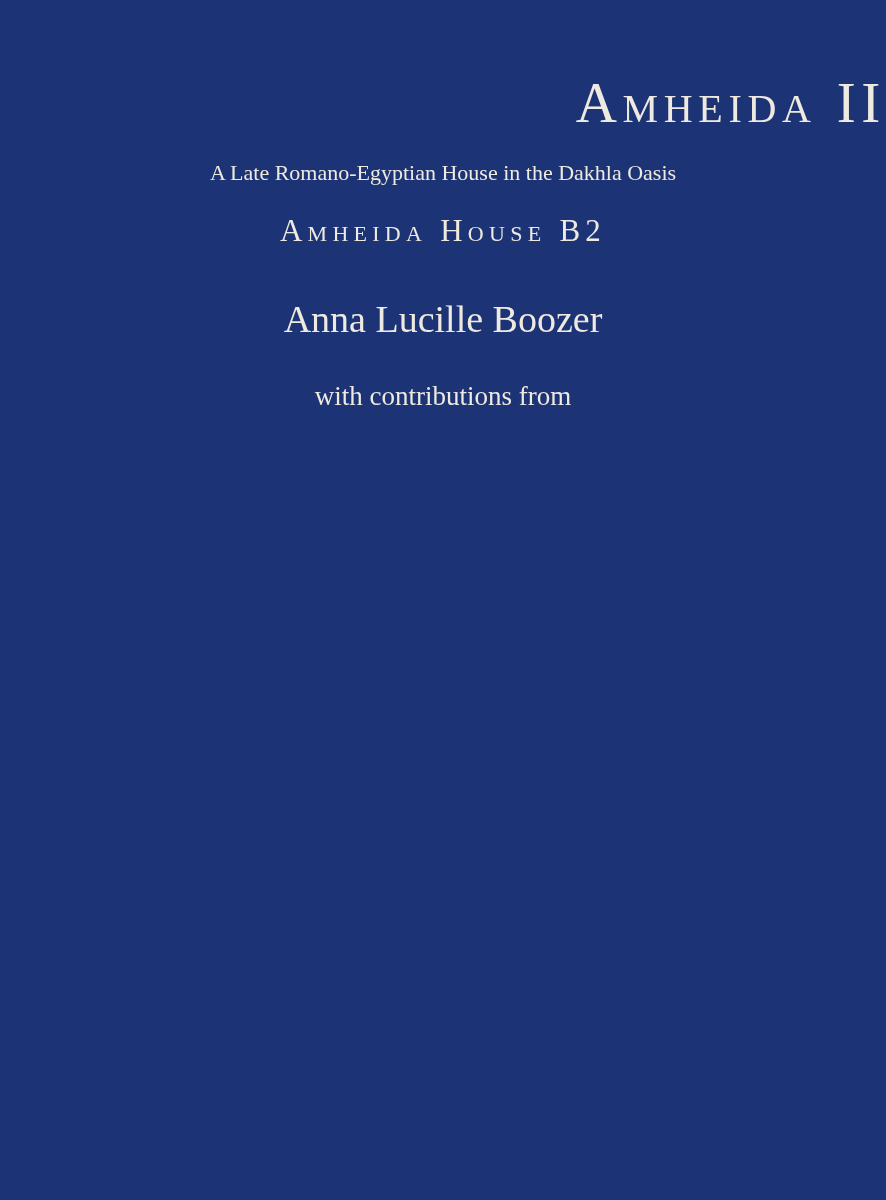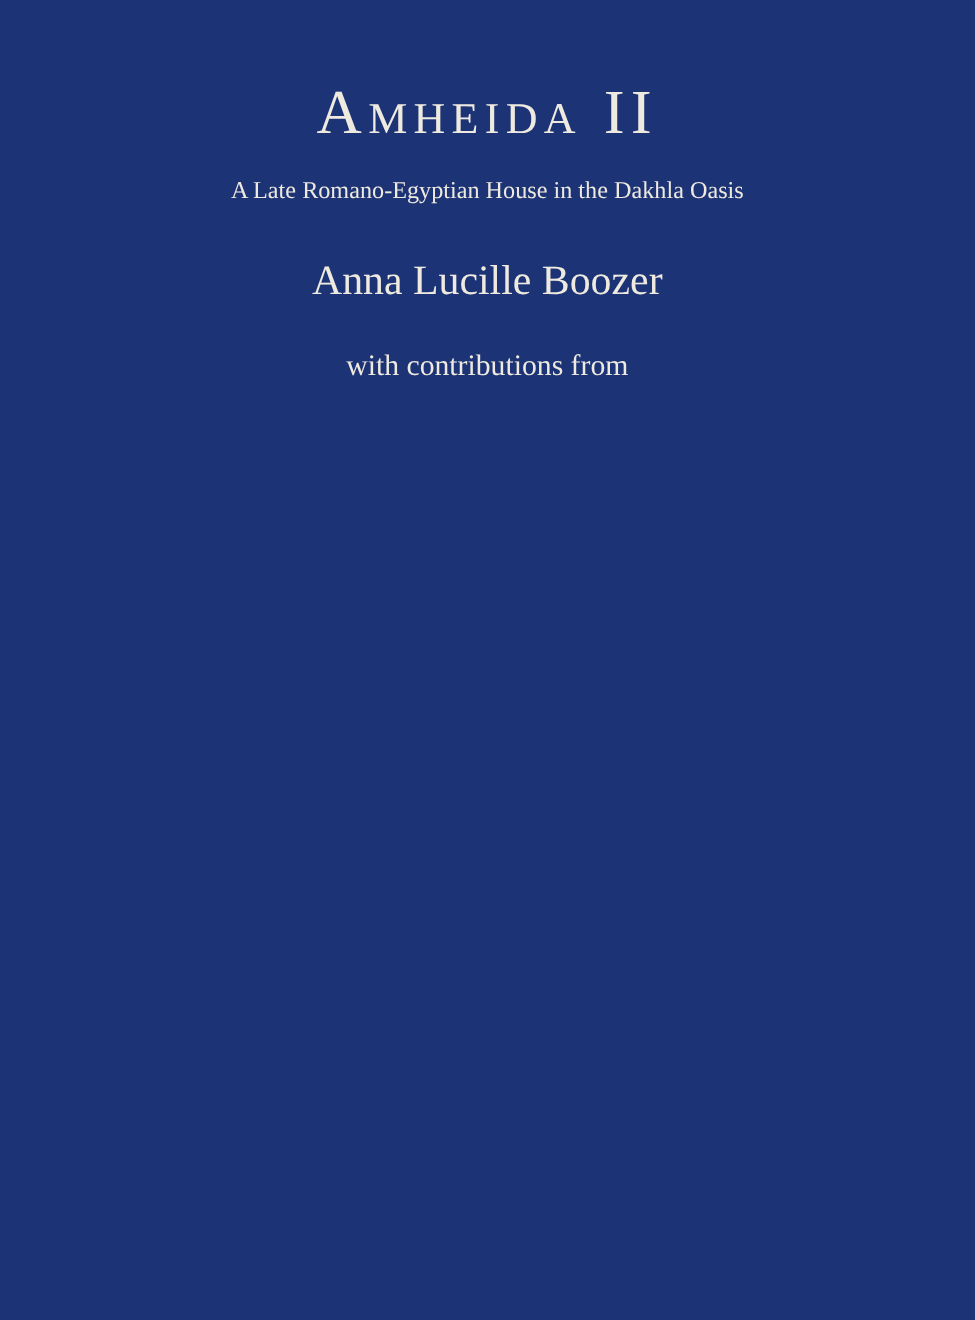--- a/index.html
+++ b/index.html
@@ -22,20 +22,21 @@
     height: 1200px;
     padding-top: 74px;
     text-align: center;
   }
   .title {
     font-size: 57px;
     font-weight: 400;
     font-variant: small-caps;
     letter-spacing: 0.10em;
     line-height: 1.0;
+    text-align: right;
   }
   .subtitle {
     margin-top: 30px;
     font-size: 22px;
     font-weight: 400;
     line-height: 1.1;
   }
   .series {
     margin-top: 28px;
     font-size: 31px;
@@ -59,18 +60,19 @@
   }
 </style>
 </head>
 <body>
 
 <div class="cover">
   <h1 class="title">Amheida II</h1>
 
   <div class="subtitle">A Late Romano-Egyptian House in the Dakhla Oasis</div>
 
+  <div class="series">Amheida House B2</div>
 
   <div class="author">Anna Lucille Boozer</div>
 
   <div class="contributions-label">with contributions from</div>
 
 </div>
 
 </body></html>

